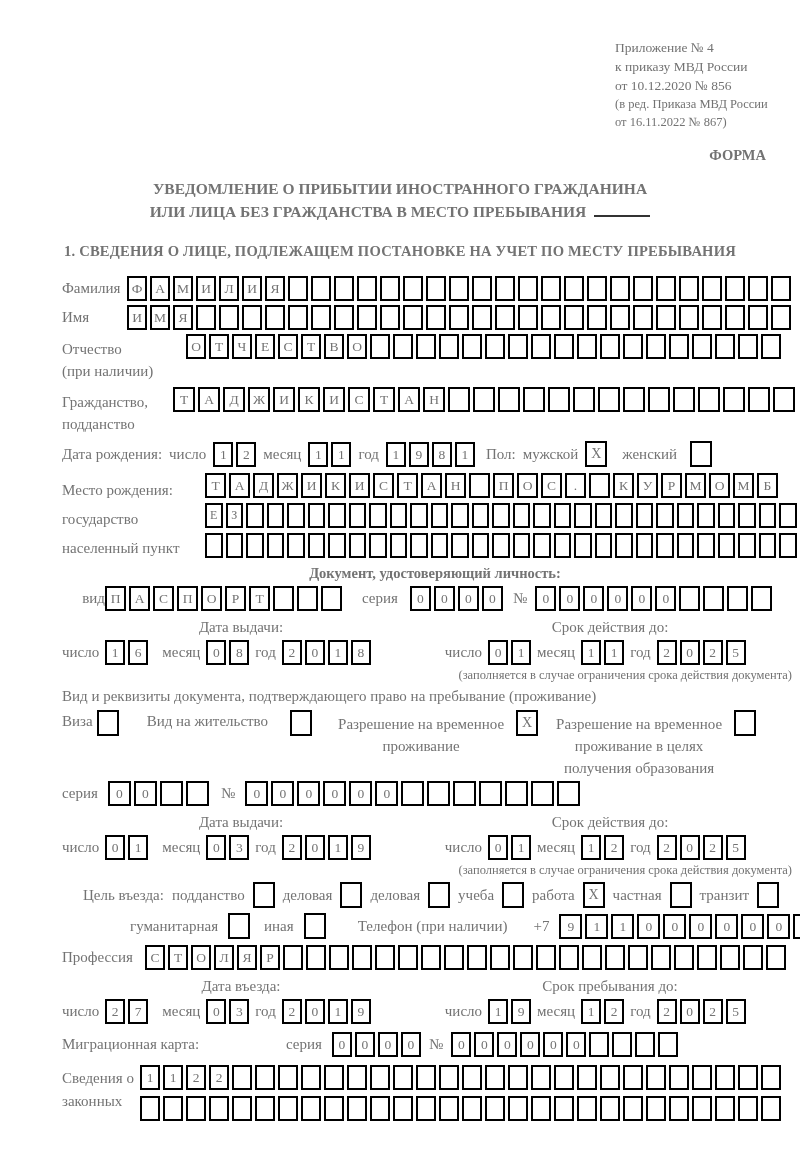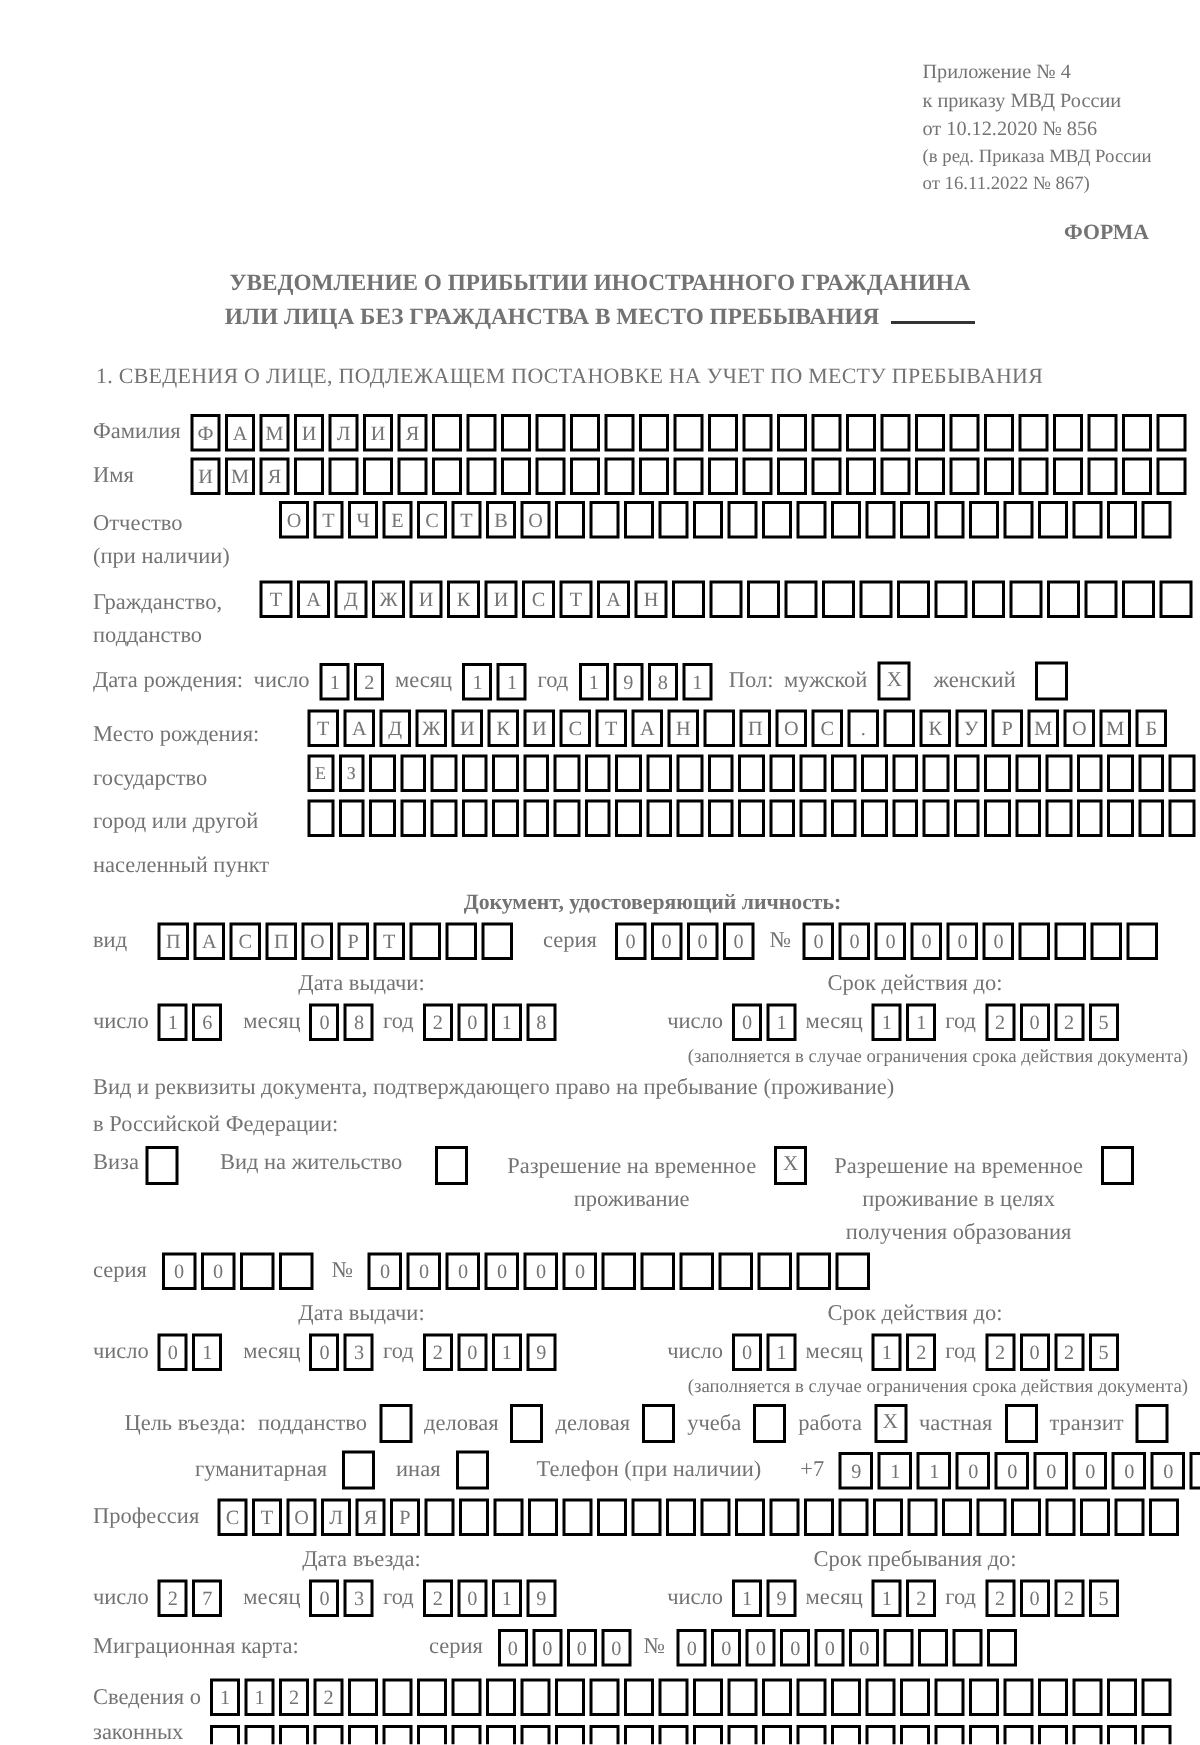--- a/index.html
+++ b/index.html
@@ -10,21 +10,21 @@
     background:#fff; color:#737373;
     font-family:"Liberation Serif","DejaVu Serif",serif;
     font-size:15px;
     overflow:hidden;
   }
   .hdr-block { margin:38px 0 0 615px; line-height:19px; font-size:13.5px; }
   .hdr-block .small { font-size:12.5px; line-height:18px; }
   .forma { text-align:right; padding-right:34px; font-weight:bold; font-size:14.5px; margin-top:16px; }
   .title { text-align:center; font-weight:bold; font-size:15.5px; line-height:23px; margin-top:13px; }
   .blank-line { display:inline-block; width:56px; border-bottom:2px solid #333; height:14px; margin-left:8px; }
-  .sec-h { margin:20px 0 0 64px; font-weight:normal; font-size:14.6px; letter-spacing:.2px; }
+  .sec-h { margin:20px 0 0 64px; font-weight:bold; font-size:14.6px; letter-spacing:.2px; }
 
   .row { display:flex; align-items:flex-start; margin-left:62px; }
   .lbl { flex:none; }
   .lblcol { flex:none; line-height:22px; }
   .cells { display:flex; flex:none; gap:3px; }
   .cell {
     flex:none; width:20px; height:25px;
     border:2px solid #000;
     font-size:13.5px; line-height:21px; text-align:center;
   }
@@ -225,21 +225,20 @@
     <span class="lbl">мужской</span>
     <span class="cbx">X</span>
     <span class="lbl" style="margin-left:8px;">женский</span>
     <span class="cbx" style="margin-left:6px;"></span>
   </div>
 
   <div class="row mt6">
     <span class="lblcol" style="width:143px;padding-top:3px;line-height:29px;">
       <div>Место рождения:</div>
       <div>государство</div>
-      <div>город или другой</div>
       <div>населенный пункт</div>
     </span>
     <span class="stack">
       <span class="cells w21">
           <span class="cell">Т</span>
           <span class="cell">А</span>
           <span class="cell">Д</span>
           <span class="cell">Ж</span>
           <span class="cell">И</span>
           <span class="cell">К</span>
@@ -323,21 +322,21 @@
           <span class="cell"></span>
           <span class="cell"></span>
           <span class="cell"></span>
         </span>
     </span>
   </div>
 
   <div class="ctr" style="margin:2px 0 0 70px;font-size:14.5px;">Документ, удостоверяющий личность:</div>
 
   <div class="row mt4" style="align-items:center;">
-    <span class="lbl" style="width:43px;">вид</span>
+    <span class="lbl" style="width:43px;text-align:right;">вид</span>
     <span class="cells w21">
         <span class="cell">П</span>
         <span class="cell">А</span>
         <span class="cell">С</span>
         <span class="cell">П</span>
         <span class="cell">О</span>
         <span class="cell">Р</span>
         <span class="cell">Т</span>
         <span class="cell"></span>
         <span class="cell"></span>
@@ -406,23 +405,20 @@
           <span class="cell">0</span>
           <span class="cell">2</span>
           <span class="cell">5</span>
         </span>
     </span>
   </div>
   <div class="note" style="text-align:right;padding-right:8px;margin-top:3px;">(заполняется в случае ограничения срока действия документа)</div>
 
   <div class="row mt5">
       <span>Вид и реквизиты документа, подтверждающего право на пребывание (проживание)</span>
-    </div>
-  <div class="row mt8">
-      <span>в Российской Федерации:</span>
     </div>
 
   <div class="row mt5">
     <span style="display:flex;align-items:flex-start;gap:4px;">
       <span class="lbl" style="padding-top:3px;">Виза</span>
       <span class="cbx"></span>
     </span>
     <span style="display:flex;align-items:flex-start;gap:22px;margin-left:28px;">
       <span class="lbl" style="padding-top:3px;">Вид на жительство</span>
       <span class="cbx"></span>

